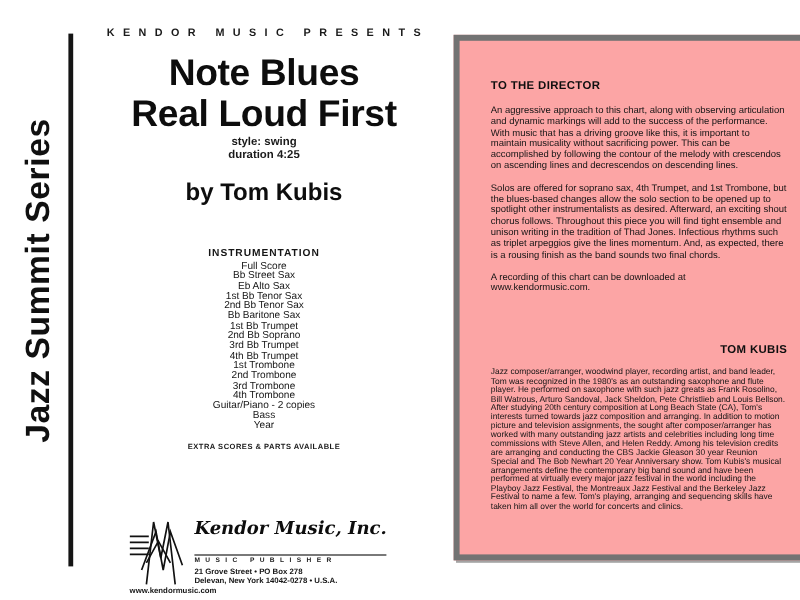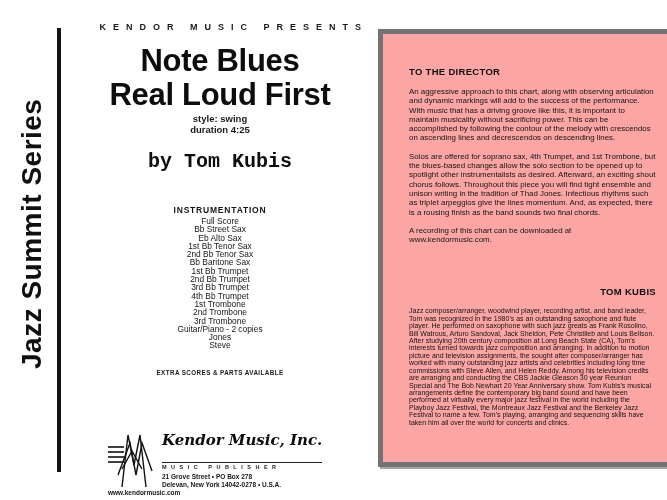--- a/index.html
+++ b/index.html
@@ -11,34 +11,34 @@
   .series-bar{
     position:absolute;left:57px;top:28px;width:4px;height:444px;background:#141414;
   }
   .series-text{
     position:absolute;left:16px;top:369px;width:248px;height:34px;
     transform:rotate(-90deg);transform-origin:0 0;
     font-size:28px;font-weight:bold;letter-spacing:0.5px;white-space:nowrap;color:#101010;
   }
   
   .presents{
-    position:absolute;top:22px;left:68px;width:300px;text-align:right;
+    position:absolute;top:22px;left:82px;width:300px;text-align:left;
     font-size:9px;font-weight:600;letter-spacing:7px;text-indent:7px;color:#1a1a1a;
   }
   .title{
     position:absolute;top:44px;left:60px;width:320px;text-align:center;
     font-size:31px;line-height:34px;font-weight:bold;letter-spacing:-0.3px;color:#0d0d0d;
   }
   .meta{
     position:absolute;top:113px;left:70px;width:300px;text-align:center;
     font-size:9.5px;line-height:11px;font-weight:600;color:#1a1a1a;
   }
   .byline{
     position:absolute;top:150px;left:70px;width:300px;text-align:center;
-    font-size:20px;font-weight:bold;color:#0d0d0d;font-family:Liberation Mono, monospace;
+    font-size:20px;font-weight:bold;color:#0d0d0d;
   }
   .instr-heading{
     position:absolute;top:205px;left:70px;width:300px;text-align:center;
     font-size:8.5px;font-weight:bold;letter-spacing:0.8px;color:#151515;
   }
   .instr-list{
     position:absolute;top:217px;left:70px;width:300px;text-align:center;
     font-size:8.4px;line-height:8.3px;color:#161616;
   }
   .extra-note{
@@ -100,29 +100,30 @@
 <div class="instr-heading">INSTRUMENTATION</div>
 
 <div class="instr-list">
   <div>Full Score</div>
   <div>Bb Street Sax</div>
   <div>Eb Alto Sax</div>
   <div>1st Bb Tenor Sax</div>
   <div>2nd Bb Tenor Sax</div>
   <div>Bb Baritone Sax</div>
   <div>1st Bb Trumpet</div>
-  <div>2nd Bb Trumpet</div>
+  <div>2nd Bb Soprano</div>
   <div>3rd Bb Trumpet</div>
   <div>4th Bb Trumpet</div>
   <div>1st Trombone</div>
   <div>2nd Trombone</div>
   <div>3rd Trombone</div>
+  <div>4th Trombone</div>
   <div>Guitar/Piano - 2 copies</div>
-  <div>Jones</div>
-  <div>Steve</div>
+  <div>Bass</div>
+  <div>Year</div>
 </div>
 
 <div class="extra-note">EXTRA SCORES &amp; PARTS AVAILABLE</div>
 
 <div class="publisher">
   <svg class="logo" viewBox="0 0 48 58" xmlns="http://www.w3.org/2000/svg">
     <g stroke="#111" stroke-width="1.6" fill="none">
       <line x1="0" y1="16" x2="16" y2="16"></line>
       <line x1="0" y1="21" x2="16" y2="21"></line>
       <line x1="0" y1="26" x2="16" y2="26"></line>

